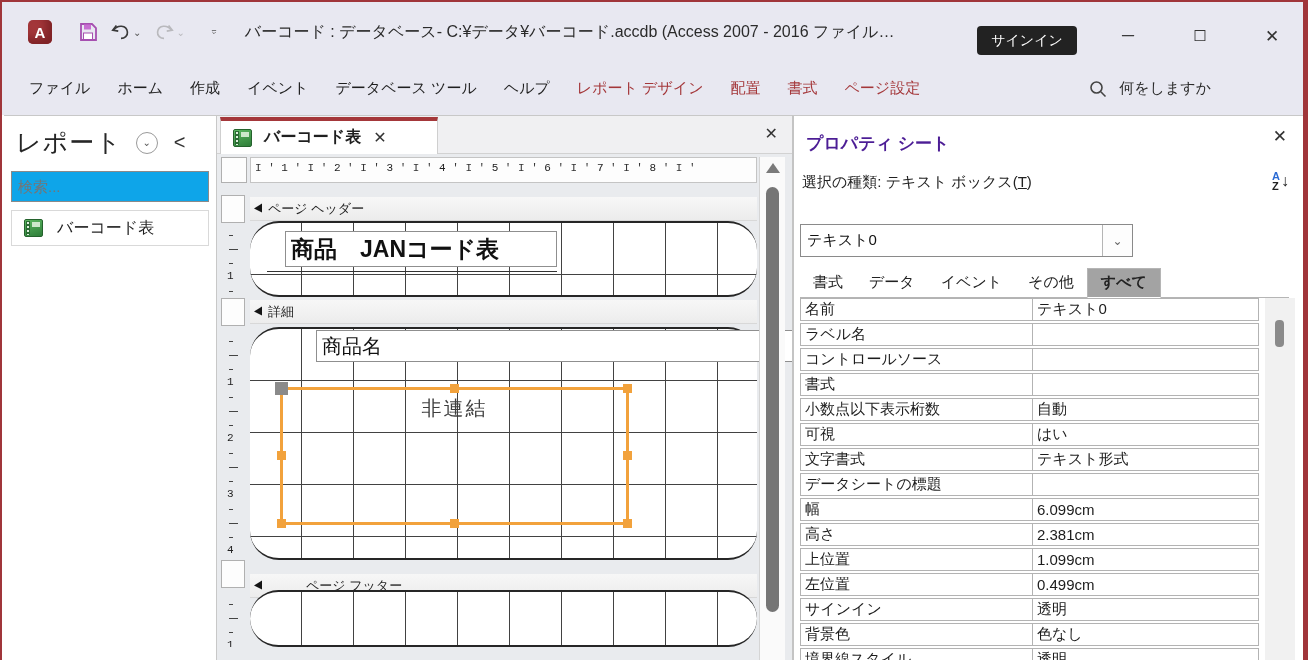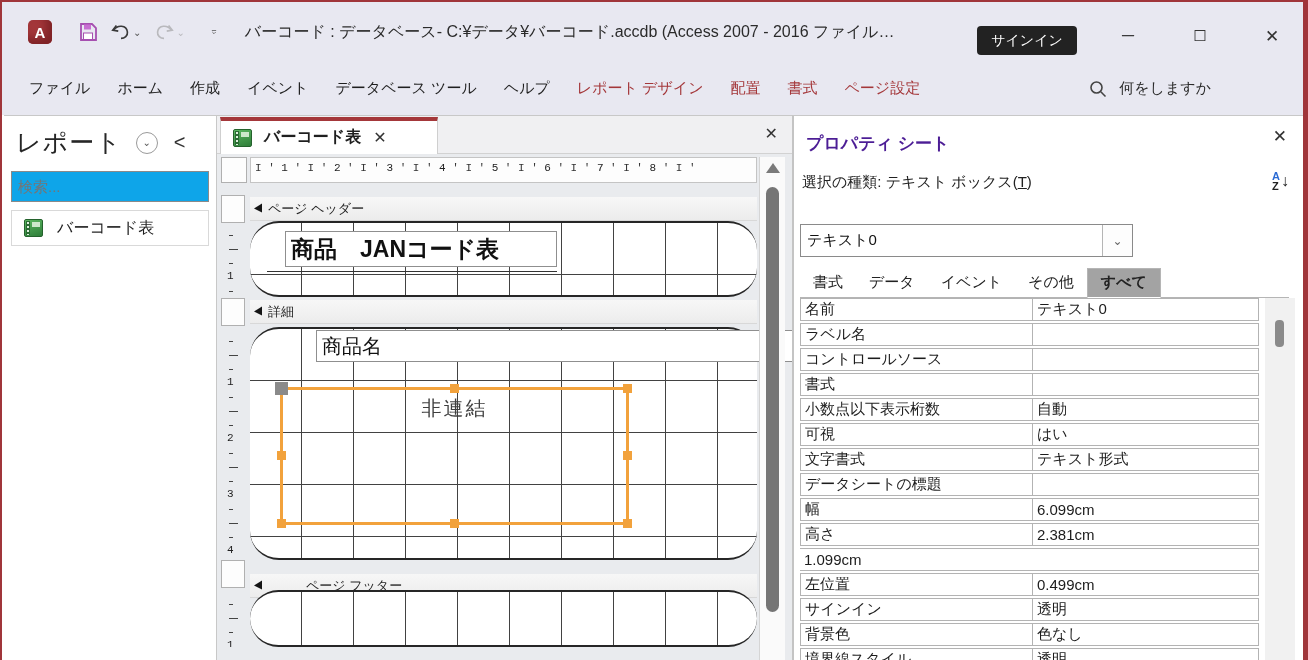--- a/index.html
+++ b/index.html
@@ -376,20 +376,21 @@
         </div>
         <div class="ps-row">
           <div class="ps-cell name">幅</div>
           <div class="ps-cell value">6.099cm</div>
         </div>
         <div class="ps-row">
           <div class="ps-cell name">高さ</div>
           <div class="ps-cell value">2.381cm</div>
         </div>
         <div class="ps-row">
+          <div class="ps-cell name">上位置</div>
           <div class="ps-cell value">1.099cm</div>
         </div>
         <div class="ps-row">
           <div class="ps-cell name">左位置</div>
           <div class="ps-cell value">0.499cm</div>
         </div>
         <div class="ps-row">
           <div class="ps-cell name">サインイン</div>
           <div class="ps-cell value">透明</div>
         </div>

